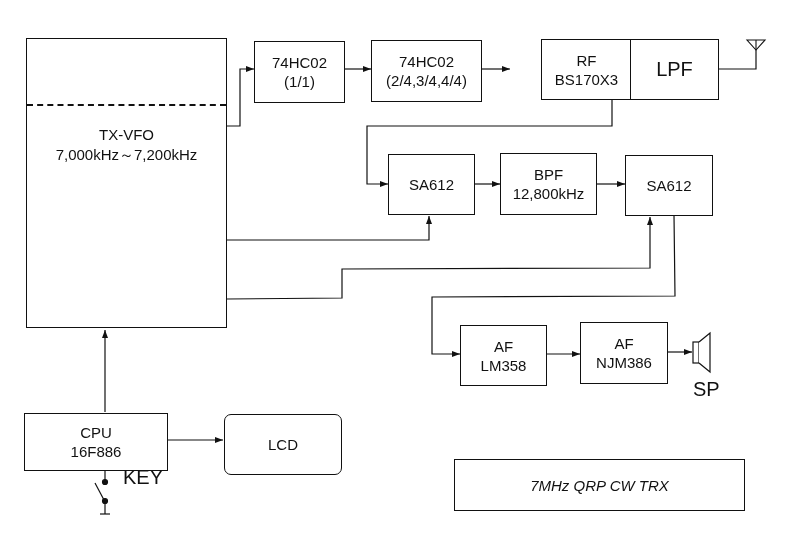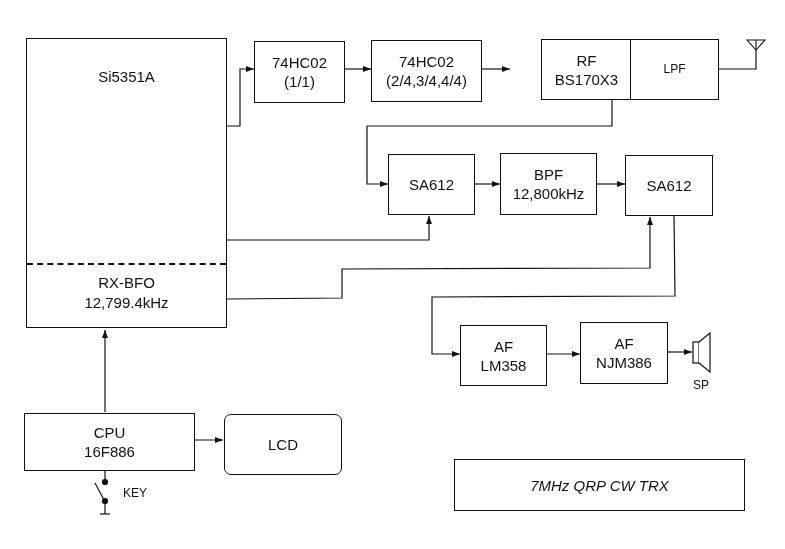--- a/index.html
+++ b/index.html
@@ -8,21 +8,21 @@
   .blk { position: absolute; border: 1.5px solid #111; box-sizing: border-box;
          background: #fff; display: flex; flex-direction: column;
          align-items: center; justify-content: center; text-align: center;
          font-size: 15px; line-height: 19px; }
   .blk .l { display: block; white-space: nowrap; }
   .sec { position: absolute; left: 0; right: 0; display: flex; flex-direction: column;
          align-items: center; justify-content: center; text-align: center;
          font-size: 15px; line-height: 20px; box-sizing: border-box; }
   .dash { border-top: 2px dashed #111; }
   svg.wires { position: absolute; left: 0; top: 0; }
-  .lbl { position: absolute; font-size: 12px; white-space: nowrap; }
+  .lbl { position: absolute; font-size: 20px; white-space: nowrap; }
 </style>
 </head>
 <body>
 
 <svg class="wires" width="785" height="549">
   <defs>
     <marker id="arr" markerWidth="8" markerHeight="6" refX="8" refY="3" orient="auto" markerUnits="userSpaceOnUse">
       <path d="M0,0 L8,3 L0,6 z" fill="#111"></path>
     </marker>
   </defs>
@@ -77,45 +77,42 @@
     <path d="M95,483 L104,500"></path>
     <circle cx="105" cy="501" r="2.5" fill="#111"></circle>
     <path d="M105,501 L105,514"></path>
   </g>
   <g stroke="#111" stroke-width="1.2">
     <path d="M100,514 L110,514"></path>
   </g>
 </svg>
 
 <div class="blk" style="left:26px; top:38px; width:201px; height:290px; display:block;">
-  <div class="sec" style="top:0; height:65px;">
-    <span style="padding-top:10px;">Si5351A</span>
-  </div>
-  <div class="sec dash" style="top:224px; height:63px;">
-    <span style="margin-top:-6px;">RX-BFO</span>
-    <span>12,799.4kHz</span>
+  <div class="sec dash" style="top:65px; height:79px;">
+    <span>TX-VFO</span>
+    <span>7,000kHz～7,200kHz</span>
   </div>
 </div>
 
 <div class="blk" style="left:254px; top:41px; width:91px; height:62px;">
   <span class="l">74HC02</span>
   <span class="l">(1/1)</span>
 </div>
 
 <div class="blk" style="left:371px; top:40px; width:111px; height:62px;">
   <span class="l">74HC02</span>
   <span class="l">(2/4,3/4,4/4)</span>
 </div>
 
 <div class="blk" style="left:541px; top:39px; width:91px; height:61px;">
   <span class="l">RF</span>
   <span class="l">BS170X3</span>
 </div>
 
-<div class="blk" style="left:630px; top:39px; width:89px; height:61px; font-size:12px;">
+<div class="blk" style="left:630px; top:39px; width:89px; height:61px; font-size:20px;">
   <span class="l">LPF</span>
 </div>
 
 <div class="blk" style="left:388px; top:154px; width:87px; height:61px;">
   <span class="l">SA612</span>
 </div>
 
 <div class="blk" style="left:500px; top:153px; width:97px; height:62px;">
   <span class="l">BPF</span>
   <span class="l">12,800kHz</span>
@@ -130,26 +127,26 @@
   <span class="l">LM358</span>
 </div>
 
 <div class="blk" style="left:580px; top:322px; width:88px; height:62px;">
   <span class="l">AF</span>
   <span class="l">NJM386</span>
 </div>
 
 <span class="lbl" style="left:693px; top:378px;">SP</span>
 
-<div class="blk" style="left:24px; top:413px; width:171px; height:58px;">
+<div class="blk" style="left:24px; top:413px; width:144px; height:58px;">
   <span class="l">CPU</span>
   <span class="l">16F886</span>
 </div>
 
 <div class="blk" style="left:224px; top:414px; width:118px; height:61px;border-radius:7px;">
   <span class="l">LCD</span>
 </div>
 
-<span class="lbl" style="left:123px; top:486px;">KEY</span>
+<span class="lbl" style="left:123px; top:466px;">KEY</span>
 
 <div class="blk" style="left:454px; top:459px; width:291px; height:52px;font-style:italic;">
   <span class="l">7MHz QRP CW TRX</span>
 </div>
 
 </body></html>

